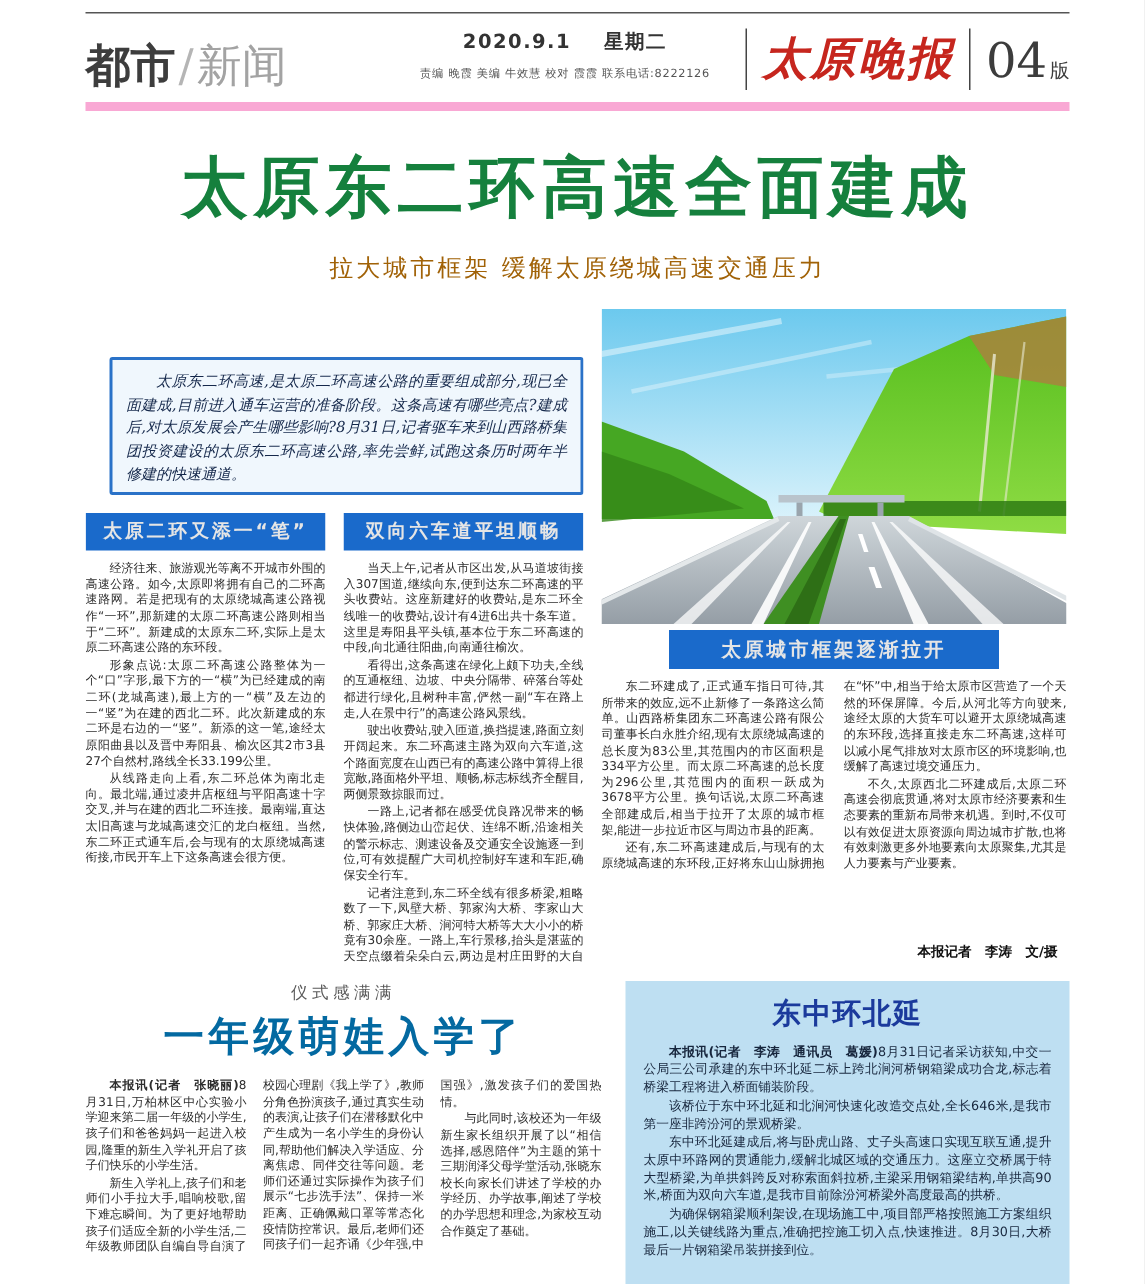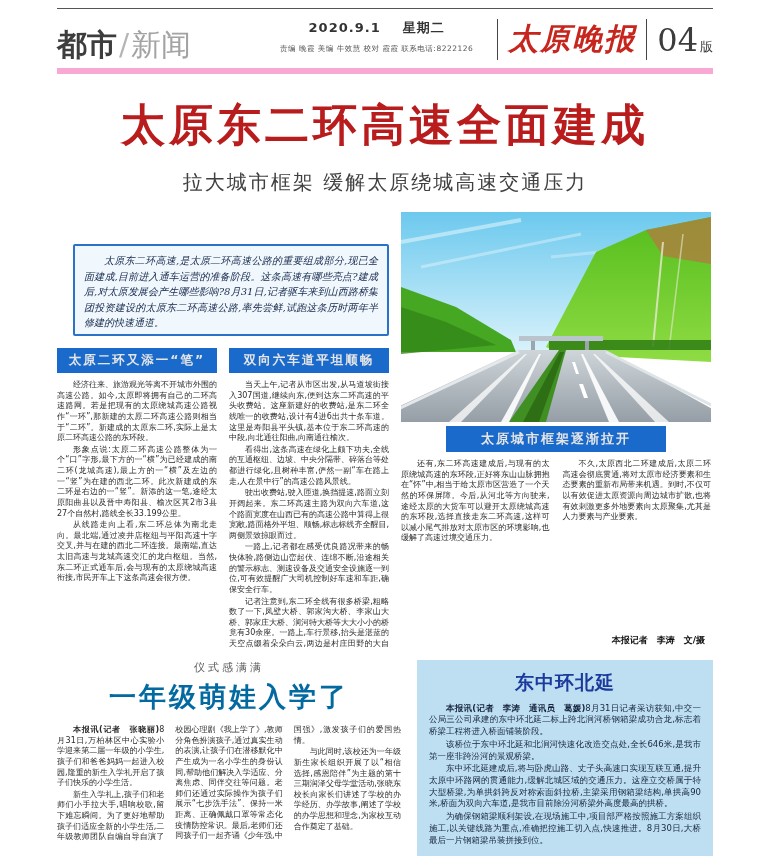--- a/index.html
+++ b/index.html
@@ -20,23 +20,23 @@
   .dateline{font-size:13px;font-weight:bold;color:#333;letter-spacing:1px;}
   .dateline .wd{margin-left:22px;}
   .staffline{font-size:7.5px;color:#555;margin-top:7px;white-space:nowrap;letter-spacing:.5px;}
   .vdiv{width:1px;background:#444;margin:0 10px;}
   .masthead{font-family:Liberation Sans, sans-serif;font-style:italic;font-weight:bold;
             font-size:30px;color:#c6261e;align-self:center;letter-spacing:2px;white-space:nowrap;}
   .pagenum{align-self:center;font-family:"DejaVu Serif","Liberation Serif",serif;color:#3c3c3c;white-space:nowrap;}
   .pagenum .num{font-size:32px;}
   .pagenum .ban{font-size:13px;margin-left:2px;}
   
-  .headline{margin:22px 0 0 0;text-align:center;font-size:44px;font-weight:900;color:#b91c1c;
+  .headline{margin:22px 0 0 0;text-align:center;font-size:44px;font-weight:900;color:#15803d;
             letter-spacing:4px;font-family:"Liberation Sans","DejaVu Sans",sans-serif;}
-  .subtitle{margin:14px 0 0 0;text-align:center;font-size:20px;color:#404040;letter-spacing:2px;}
+  .subtitle{margin:14px 0 0 0;text-align:center;font-size:16px;color:#a16207;letter-spacing:2px;}
   
   .main-row{display:flex;gap:12px;margin-top:16px;height:438px;}
   .left-pane{width:332px;flex:none;display:flex;flex-direction:column;overflow:hidden;margin-top:32px;}
   .right-pane{width:310px;flex:none;overflow:hidden;}
   .lead-box{margin-left:16px;border:2px solid #2a72c8;background:#f0f7fd;border-radius:2px;
             padding:7px 9px;height:74px;overflow:hidden;}
   .lead-box p{margin:0;font-family:"DejaVu Serif","Liberation Serif",serif;font-style:italic;
               font-size:10px;line-height:1.55;color:#15284b;text-indent:2em;text-align:justify;}
   .cols-row{display:flex;gap:12px;margin-top:12px;flex:1;overflow:hidden;}
   .col{flex:1;overflow:hidden;}
@@ -175,20 +175,21 @@
         <polygon points="192,142 194,142 268,210 254,210" fill="#ffffff" opacity="0.75"></polygon>
         <polygon points="171,150 174,150 178,162 175,162" fill="#ffffff"></polygon>
         <polygon points="178,172 182,172 187,186 183,186" fill="#ffffff"></polygon>
 
         <path d="M118,140 L-20,205" stroke="#e4e8ea" stroke-width="3" fill="none"></path>
         <path d="M205,140 L330,203" stroke="#dfe4e7" stroke-width="3" fill="none"></path>
       </svg>
 
       <div class="sec-head caption-head">太原城市框架逐渐拉开</div>
       <div class="two-col">
+        <p>东二环建成了,正式通车指日可待,其所带来的效应,远不止新修了一条路这么简单。山西路桥集团东二环高速公路有限公司董事长白永胜介绍,现有太原绕城高速的总长度为83公里,其范围内的市区面积是334平方公里。而太原二环高速的总长度为296公里,其范围内的面积一跃成为3678平方公里。换句话说,太原二环高速全部建成后,相当于拉开了太原的城市框架,能进一步拉近市区与周边市县的距离。</p>
         <p>还有,东二环高速建成后,与现有的太原绕城高速的东环段,正好将东山山脉拥抱在“怀”中,相当于给太原市区营造了一个天然的环保屏障。今后,从河北等方向驶来,途经太原的大货车可以避开太原绕城高速的东环段,选择直接走东二环高速,这样可以减小尾气排放对太原市区的环境影响,也缓解了高速过境交通压力。</p>
         <p>不久,太原西北二环建成后,太原二环高速会彻底贯通,将对太原市经济要素和生态要素的重新布局带来机遇。到时,不仅可以有效促进太原资源向周边城市扩散,也将有效刺激更多外地要素向太原聚集,尤其是人力要素与产业要素。</p>
       </div>
       <div class="byline">本报记者　李涛　文/摄</div>
     </div>
   </div>
 
   <div class="bottom-row">
 
     <div class="school">

